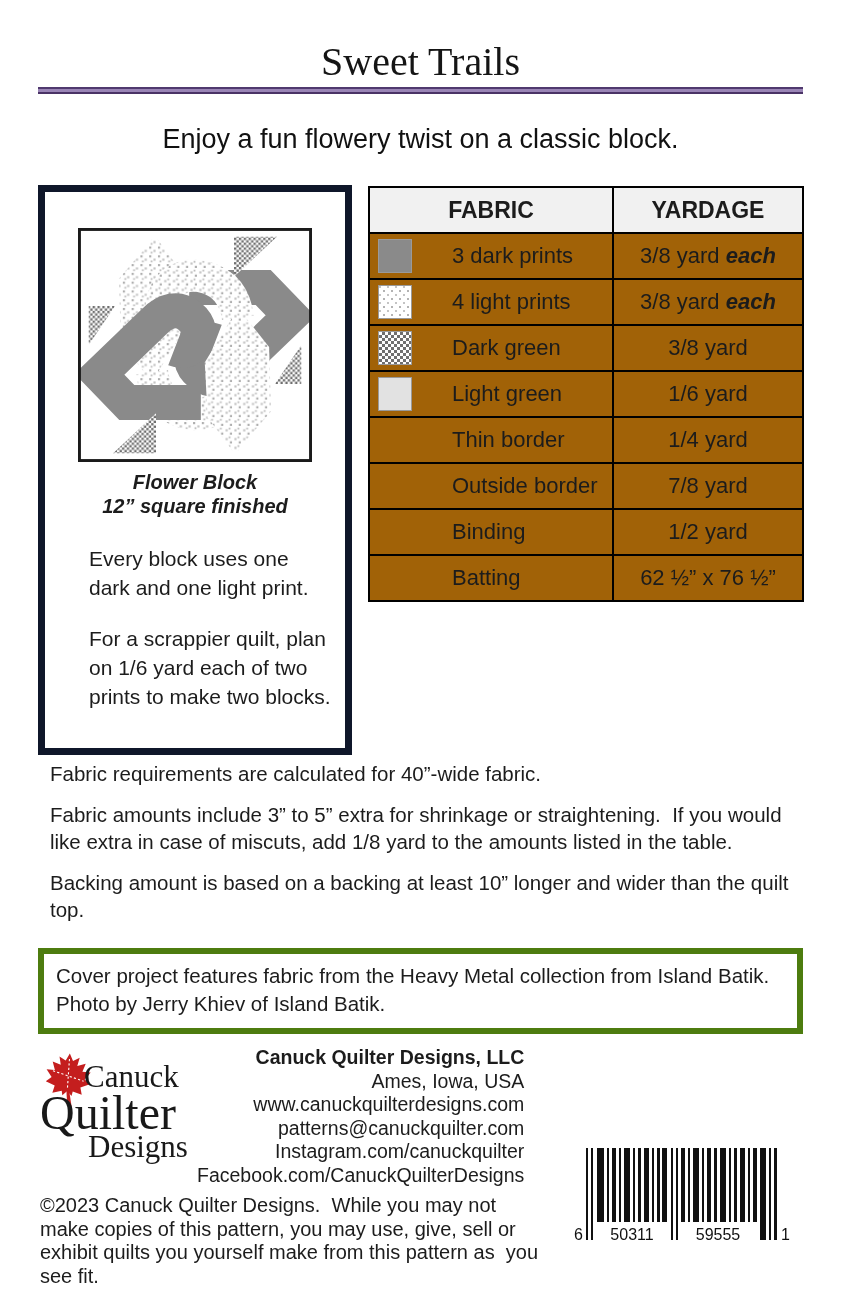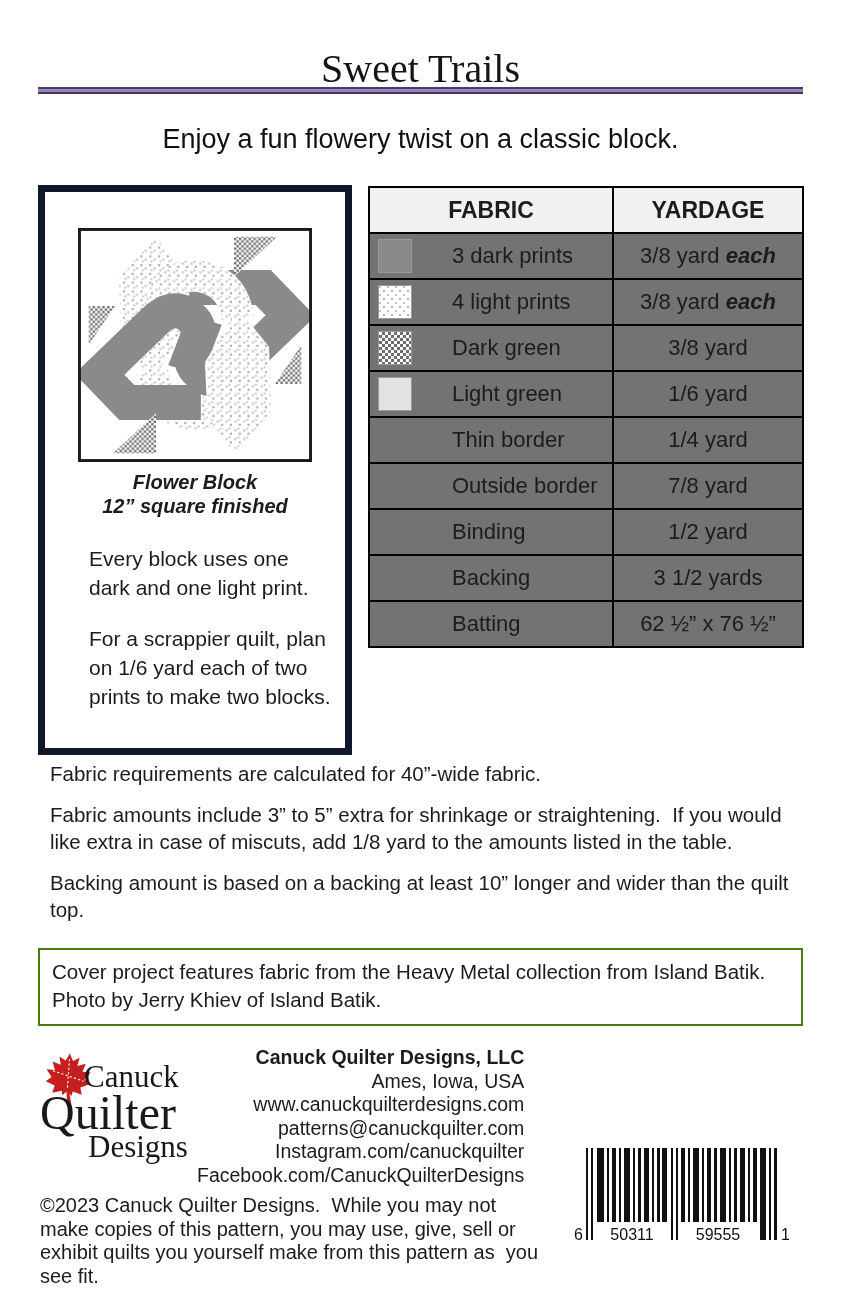--- a/index.html
+++ b/index.html
@@ -1,38 +1,38 @@
 <!DOCTYPE html>
 <html><head>
 <meta charset="utf-8">
 <style>
   html,body{margin:0;padding:0;background:#e8e8e8;}
   #page{position:relative;width:841px;height:1300px;background:#ffffff;margin:0 auto;
         font-family:"Liberation Sans",sans-serif;color:#1c1c1c;overflow:hidden;}
 
   
-  .title{position:absolute;left:0;top:45px;width:100%;text-align:center;
+  .title{position:absolute;left:0;top:38px;width:100%;text-align:center;
          font-family:"Liberation Serif",serif;font-size:40px;font-weight:400;color:#151515;}
   .rule{position:absolute;left:38px;top:87px;width:765px;height:7px;
         background:linear-gradient(to bottom,#50396f 0 2px,#9a85b6 2px 5px,#4a3366 5px 7px);}
   .tagline{position:absolute;left:0;top:124px;width:100%;text-align:center;
            font-size:27px;color:#111;}
 
   
   .block-panel{position:absolute;left:38px;top:185px;width:314px;height:570px;
                border:7px solid #0f172a;background:#fff;box-sizing:border-box;}
   .block-svg-wrap{margin:36px auto 0 auto;width:234px;height:234px;}
   .block-caption{margin-top:8px;text-align:center;font-size:20px;font-weight:bold;
                  font-style:italic;line-height:24px;}
   .panel-para{margin:26px 14px 0 44px;font-size:21px;line-height:29px;}
   .panel-para.second{margin-top:22px;}
 
   
   .fabric-table{position:absolute;left:368px;top:186px;border-collapse:collapse;
-                table-layout:fixed;background:#737373;}
+                table-layout:fixed;background:#a16207;}
   .fabric-table th,.fabric-table td{border:2.5px solid #000;box-sizing:border-box;}
   .fabric-table th{height:46px;background:#f1f1f1;font-size:23px;font-weight:bold;text-align:center;}
   .fabric-table td{height:46px;font-size:22px;}
   .col-fab{width:244px;}
   .col-yard{width:190px;}
   .fab-cell{position:relative;padding-left:82px;}
   .yard-cell{text-align:center;}
   .yard-each{font-weight:bold;font-style:italic;}
   .swatch{position:absolute;left:8px;top:50%;transform:translateY(-50%);
           width:34px;height:34px;border:1px solid #9a9a9a;box-sizing:border-box;background:#fff;}
@@ -46,21 +46,21 @@
   .sw-dark-print{background:
      conic-gradient(#6e6e6e 90deg,#fdfdfd 90deg 180deg,#6e6e6e 180deg 270deg,#fdfdfd 270deg);
      background-size:6px 6px;}
 
   
   .notes{position:absolute;left:50px;top:760px;width:760px;}
   .notes p{margin:0 0 13px 0;font-size:20.5px;line-height:27.5px;white-space:pre-wrap;}
 
   
   .cover-box{position:absolute;left:38px;top:948px;width:765px;box-sizing:border-box;
-             border:2px solid #4d7c0f;padding:8px 12px 10px 12px;}
+             border:6px solid #4d7c0f;padding:8px 12px 10px 12px;}
   .cover-box p{margin:0;font-size:20.5px;line-height:28px;white-space:pre-wrap;}
 
   
   .logo{position:absolute;left:40px;top:1045px;width:170px;height:125px;}
   .logo .leaf{position:absolute;left:5px;top:6px;}
   .logo-canuck{position:absolute;left:44px;top:14px;font-family:"Liberation Serif",serif;
                font-size:31px;color:#191919;}
   .logo-quilter{position:absolute;left:0px;top:40px;font-family:"Liberation Serif",serif;
                 font-size:48px;color:#191919;}
   .logo-designs{position:absolute;left:48px;top:84px;font-family:"Liberation Serif",serif;
@@ -146,24 +146,20 @@
           <td class="fab-cell col-fab"><span>Thin border</span></td>
           <td class="yard-cell col-yard"><span>1/4 yard</span></td>
         </tr>
         <tr>
           <td class="fab-cell col-fab"><span>Outside border</span></td>
           <td class="yard-cell col-yard"><span>7/8 yard</span></td>
         </tr>
         <tr>
           <td class="fab-cell col-fab"><span>Binding</span></td>
           <td class="yard-cell col-yard"><span>1/2 yard</span></td>
-        </tr>
-        <tr>
-          <td class="fab-cell col-fab"><span>Backing</span></td>
-          <td class="yard-cell col-yard"><span>3 1/2 yards</span></td>
         </tr>
         <tr>
           <td class="fab-cell col-fab"><span>Batting</span></td>
           <td class="yard-cell col-yard"><span>62 ½” x 76 ½”</span></td>
         </tr>
       </tbody>
   </table>
 
   <div class="notes">
       <p>Fabric requirements are calculated for 40”-wide fabric.</p>

